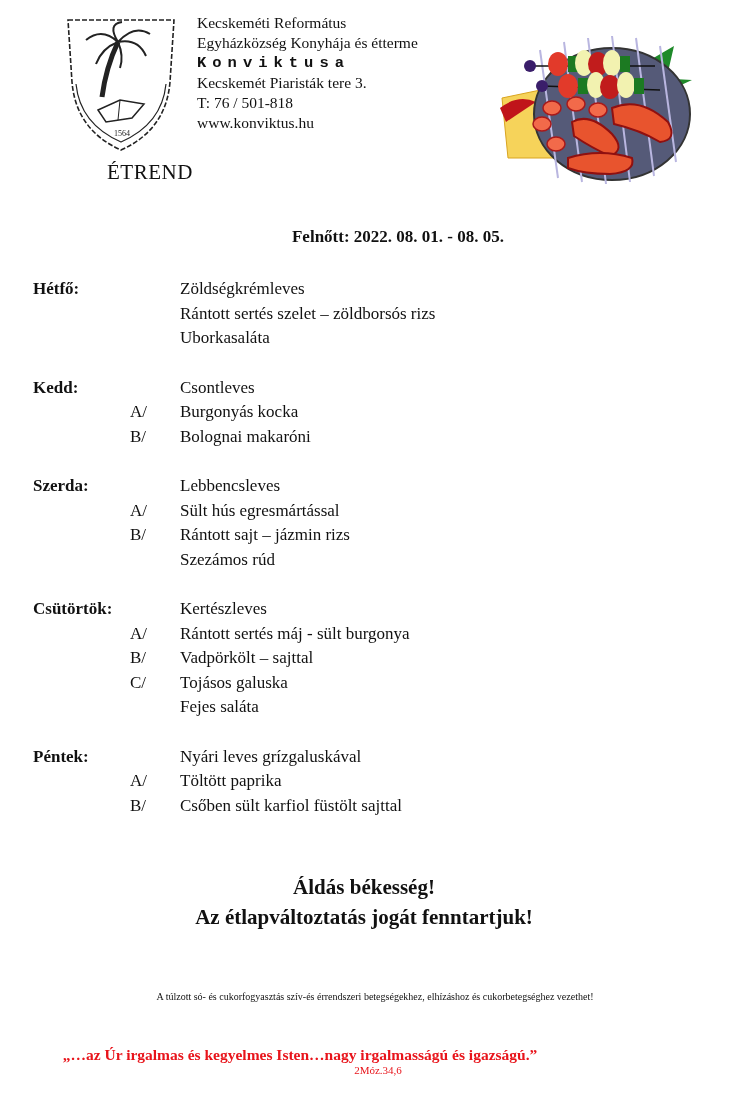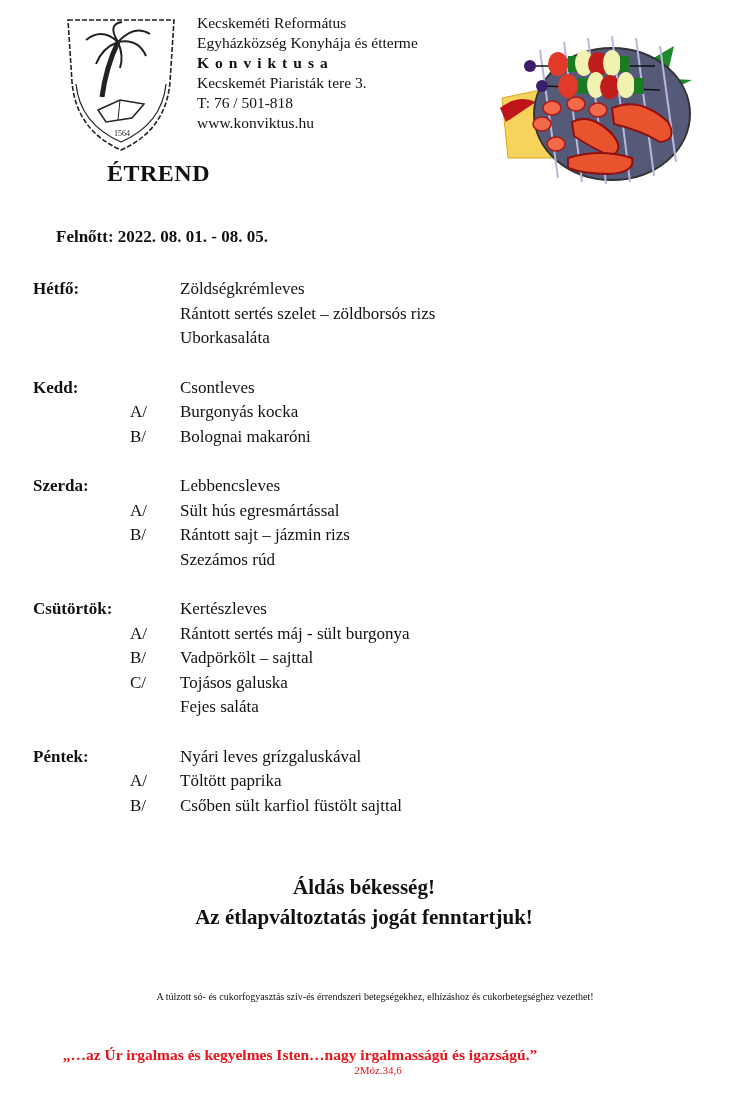--- a/index.html
+++ b/index.html
@@ -2,24 +2,24 @@
 <html><head>
 <meta charset="utf-8">
 <style>
   html, body { margin: 0; padding: 0; background: #ffffff; }
   body { width: 740px; height: 1104px; position: relative; overflow: hidden;
          font-family: "Liberation Serif", serif; color: #111; }
   .abs { position: absolute; }
   .crest { left: 62px; top: 12px; width: 118px; height: 142px; }
   .header { left: 197px; top: 13px; font-size: 15.5px; line-height: 20px; }
   .header .b { font-weight: normal; }
-  .header .spaced { font-weight: bold; letter-spacing: 6px; }
+  .header .spaced { font-weight: bold; letter-spacing: 6px; font-family: Liberation Mono, monospace; }
   .grill { left: 500px; top: 30px; width: 200px; height: 160px; }
-  .title { left: 107px; top: 160px; font-size: 24px; letter-spacing: 0.5px; font-weight: bold; }
-  .period { left: 0; width: 740px; top: 227px; text-align: left; font-weight: bold; font-size: 17px; padding-left: 0; }
+  .title { left: 107px; top: 160px; font-size: 21px; letter-spacing: 0.5px; }
+  .period { left: 0; width: 740px; top: 227px; text-align: center; font-weight: bold; font-size: 17px; padding-left: 0; }
   .period span { display: inline-block; margin-left: 0; }
   .menu { left: 33px; top: 277px; font-size: 17px; }
   .day { position: relative; margin-bottom: 25px; }
   .row { height: 24.5px; line-height: 24.5px; position: relative; white-space: nowrap; }
   .dayname { position: absolute; left: 0; top: 0; font-weight: bold; }
   .opt { position: absolute; left: 97px; top: 0; }
   .dish { position: absolute; left: 147px; top: 0; }
   .closing { left: 0; width: 728px; top: 872px; text-align: center; font-weight: bold;
              font-size: 21px; line-height: 30px; }
   .warning { left: 20px; width: 710px; top: 986px; text-align: center; font-size: 10px; line-height: 21px; }

